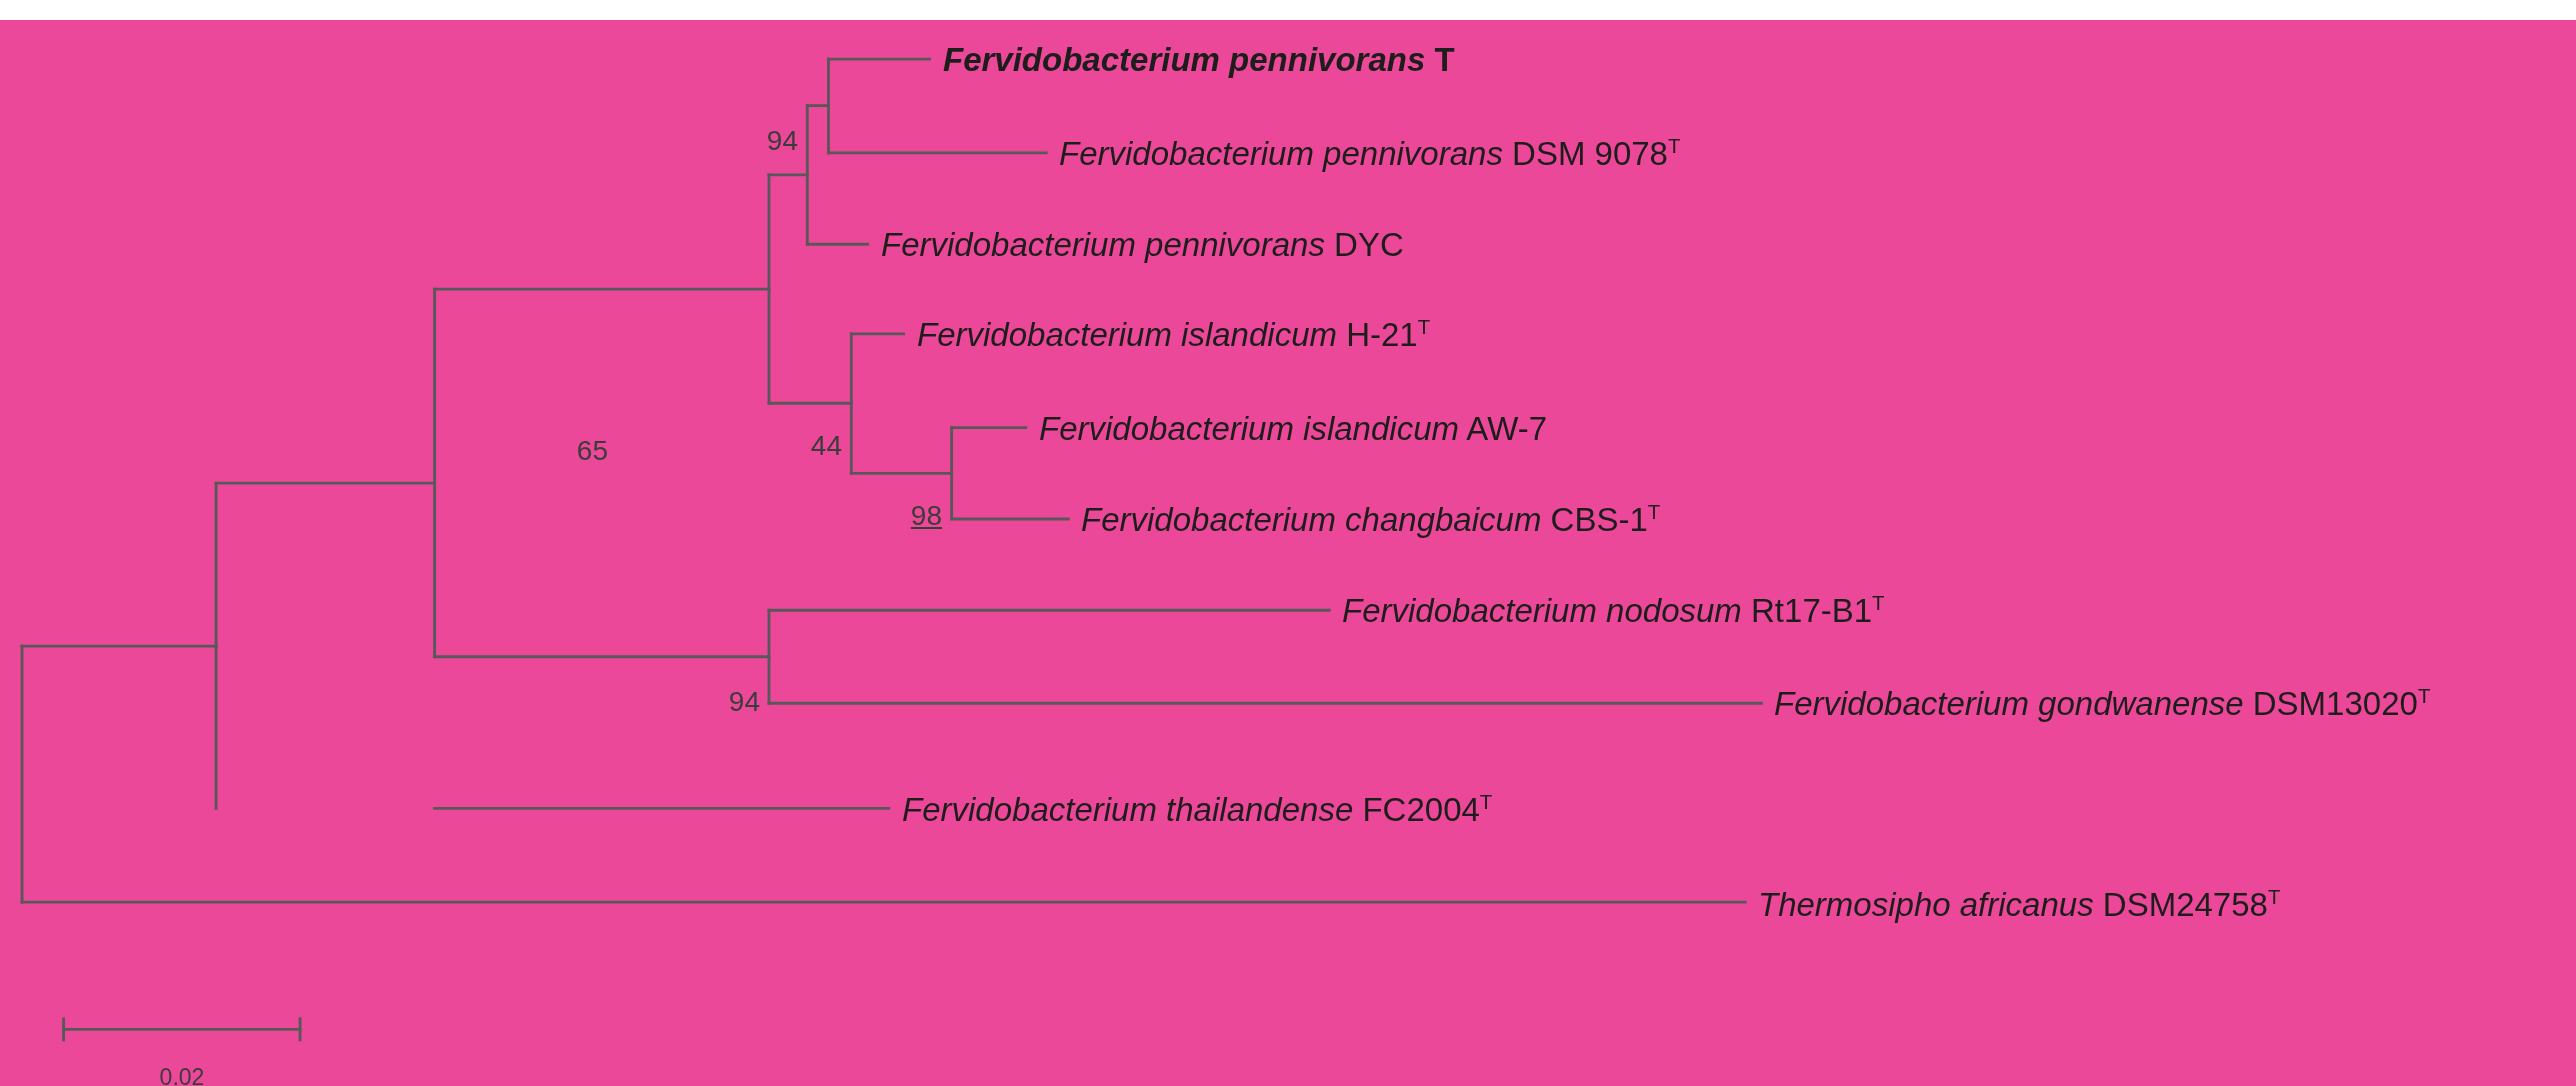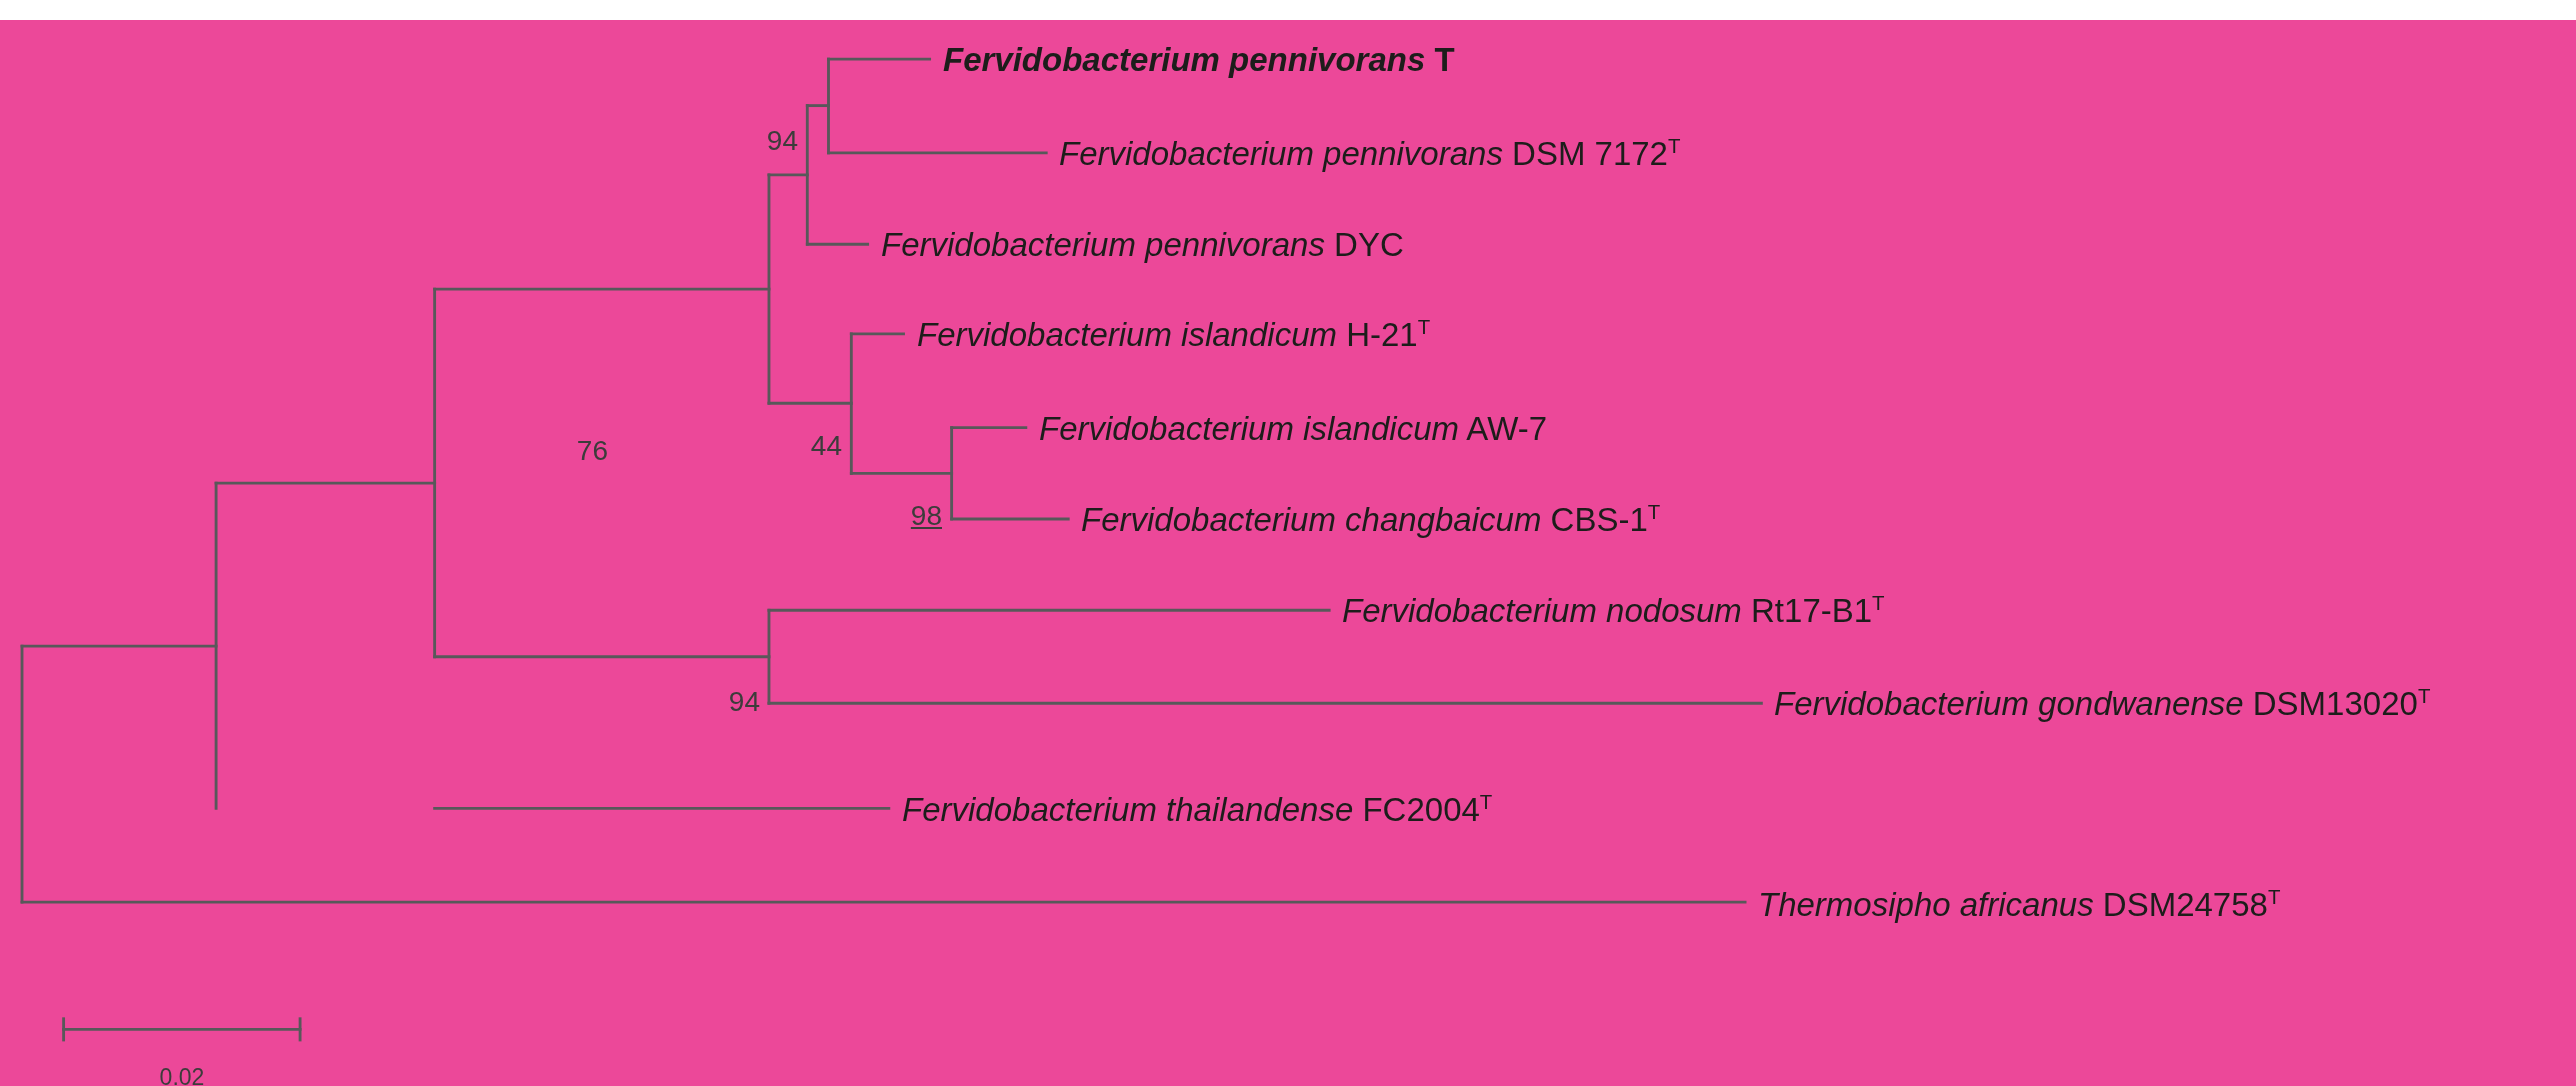--- a/index.html
+++ b/index.html
@@ -115,33 +115,33 @@
       </g>
     <g id="scalebar-group" stroke="#58585a" stroke-width="3.5" stroke-linecap="square" fill="none">
         <line x1="78" y1="1238" x2="368" y2="1238"></line>
         <line x1="78" y1="1225" x2="78" y2="1251"></line>
         <line x1="368" y1="1225" x2="368" y2="1251"></line>
       </g>
   </svg>
 
   <div id="labels-layer">
       <div class="taxon-label highlight" style="left: 943px; top: 39px;"><span class="genus-species">Fervidobacterium pennivorans</span><span class="strain"> T</span></div>
-      <div class="taxon-label" style="left: 1059px; top: 133px;"><span class="genus-species">Fervidobacterium pennivorans</span><span class="strain"> DSM 7172</span><span class="sup">T</span></div>
+      <div class="taxon-label" style="left: 1059px; top: 133px;"><span class="genus-species">Fervidobacterium pennivorans</span><span class="strain"> DSM 9078</span><span class="sup">T</span></div>
       <div class="taxon-label" style="left: 881px; top: 224px;"><span class="genus-species">Fervidobacterium pennivorans</span><span class="strain"> DYC</span></div>
       <div class="taxon-label" style="left: 917px; top: 314px;"><span class="genus-species">Fervidobacterium islandicum</span><span class="strain"> H-21</span><span class="sup">T</span></div>
       <div class="taxon-label" style="left: 1039px; top: 408px;"><span class="genus-species">Fervidobacterium islandicum</span><span class="strain"> AW-7</span></div>
       <div class="taxon-label" style="left: 1081px; top: 499px; text-align: center;"><span class="genus-species">Fervidobacterium changbaicum</span><span class="strain"> CBS-1</span><span class="sup">T</span></div>
       <div class="taxon-label" style="left: 1342px; top: 590px;"><span class="genus-species">Fervidobacterium nodosum</span><span class="strain"> Rt17-B1</span><span class="sup">T</span></div>
       <div class="taxon-label" style="left: 1774px; top: 683px;"><span class="genus-species">Fervidobacterium gondwanense</span><span class="strain"> DSM13020</span><span class="sup">T</span></div>
       <div class="taxon-label" style="left: 902px; top: 789px;"><span class="genus-species">Fervidobacterium thailandense</span><span class="strain"> FC2004</span><span class="sup">T</span></div>
       <div class="taxon-label" style="left: 1758px; top: 884px;"><span class="genus-species">Thermosipho africanus</span><span class="strain"> DSM24758</span><span class="sup">T</span></div>
     </div>
   <div id="bootstrap-layer">
       <div class="bootstrap-label" style="left: 798px; top: 121px;">94</div>
-      <div class="bootstrap-label" style="left: 608px; top: 431px;">76</div>
+      <div class="bootstrap-label" style="left: 608px; top: 431px;">65</div>
       <div class="bootstrap-label" style="left: 842px; top: 426px;">44</div>
       <div class="bootstrap-label" style="left: 942px; top: 496px; text-decoration: underline;">98</div>
       <div class="bootstrap-label" style="left: 760px; top: 682px;">94</div>
     </div>
 
   <div class="scale-label" id="scale-label" style="left: 182px; top: 1046px;">0.02</div>
 </div>
 
 
 </body></html>

